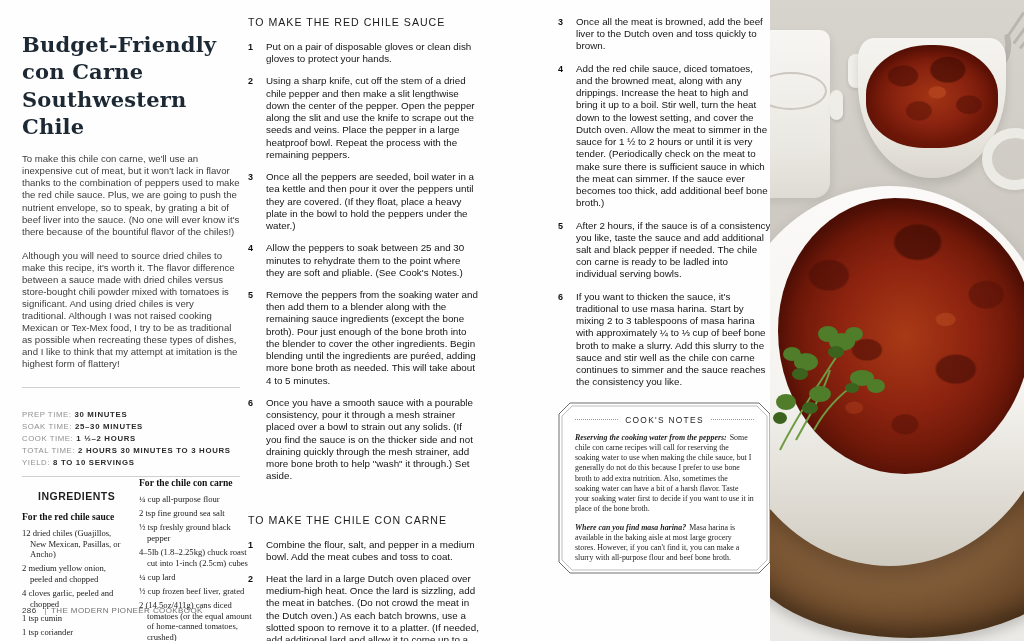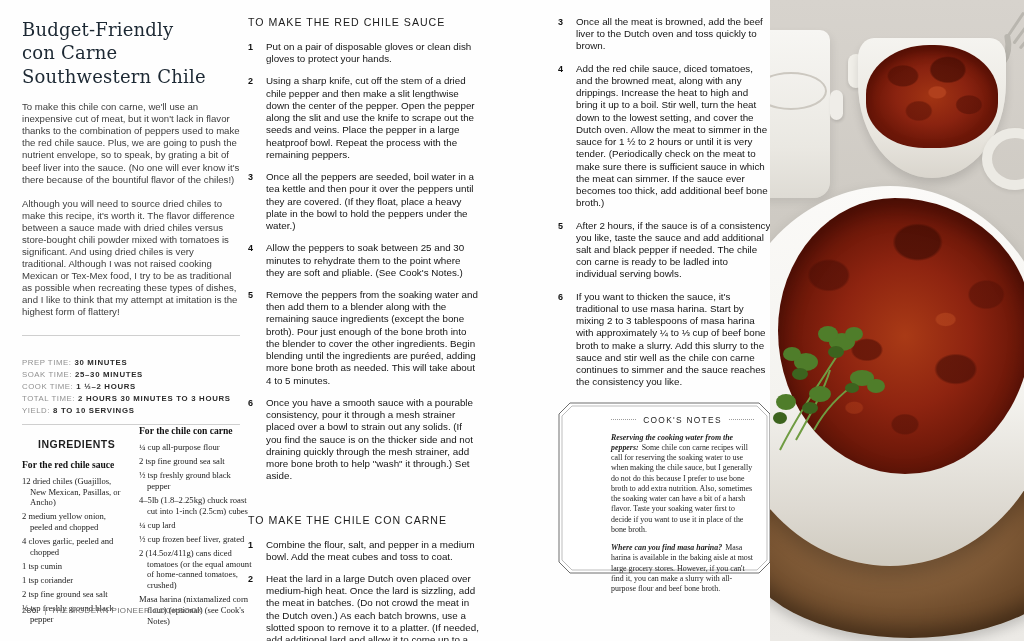--- a/index.html
+++ b/index.html
@@ -6,22 +6,22 @@
   body{
     width:1024px;height:641px;position:relative;overflow:hidden;
     background:#ffffff;font-family:"Liberation Sans",sans-serif;
     -webkit-font-smoothing:antialiased;
   }
   .page{position:absolute;inset:0;background:#fefefe;}
 
   
   .col-left{position:absolute;left:22px;top:14px;width:218px;}
   .title{
-    font-family:"DejaVu Serif","Liberation Serif",serif;font-weight:400;
-    font-size:18px;line-height:1.3;color:#1c2833;margin:4px 0 13px;letter-spacing:.2px;
+    font-family:"DejaVu Serif","Liberation Serif",serif;font-weight:700;
+    font-size:21px;line-height:1.3;color:#1c2833;margin:17px 0 13px;letter-spacing:.2px;
   }
   .title span{display:block;}
   .intro p{font-size:9.6px;line-height:1.26;color:#3d3d3d;margin:0 0 12px;}
   .times{border-top:1px solid #cfcfcf;border-bottom:1px solid #cfcfcf;
     padding:21px 0 7px;margin:16px 0 0;}
   .time-row{font-size:7.8px;letter-spacing:.55px;line-height:1.55;color:#8f8f8f;font-weight:500;}
   .time-row b{color:#2b2b2b;margin-left:3px;letter-spacing:.7px;}
   .ing-head{font-size:10.5px;font-weight:700;letter-spacing:.5px;color:#1f1f1f;margin:13px 16px 9px;}
   .ing-flex{display:flex;gap:11px;align-items:flex-start;}
   .ing-colA{width:106px;flex:0 0 106px;}
@@ -34,21 +34,21 @@
   
   .col-mid{position:absolute;left:248px;top:16px;width:231px;}
   .col-right{position:absolute;left:558px;top:16px;width:213px;}
   .sec-head{font-size:10.6px;letter-spacing:1px;color:#1c1c1c;font-weight:500;margin:0 0 13px;}
   .sec-head.second{margin-top:31px;}
   .step{display:flex;gap:8px;margin-bottom:10px;}
   .step .n{font-weight:700;font-size:9px;flex:0 0 10px;padding-top:1px;color:#101010;}
   .step .t{font-family:Liberation Sans, sans-serif;font-size:9.8px;line-height:1.25;color:#141414;}
 
   
-  .notes-box{position:relative;margin-top:13px;height:172px;padding-left:36px;}
+  .notes-box{position:relative;margin-top:13px;height:172px;}
   .notes-frame{position:absolute;inset:0;width:100%;height:100%;}
   .notes-inner{position:relative;z-index:1;padding:13px 17px 10px;}
   .notes-head{display:flex;align-items:center;gap:7px;font-size:8.4px;
     letter-spacing:1.3px;color:#232323;font-weight:500;margin-bottom:8px;}
   .notes-head::before,.notes-head::after{content:"";flex:1;border-top:1px dotted #9b9b9b;}
   .note{font-family:"Liberation Serif",serif;font-size:7.9px;line-height:1.3;
     color:#232323;margin-bottom:8px;}
   .note .lead{font-weight:700;font-style:italic;margin-right:3px;}
 
   

